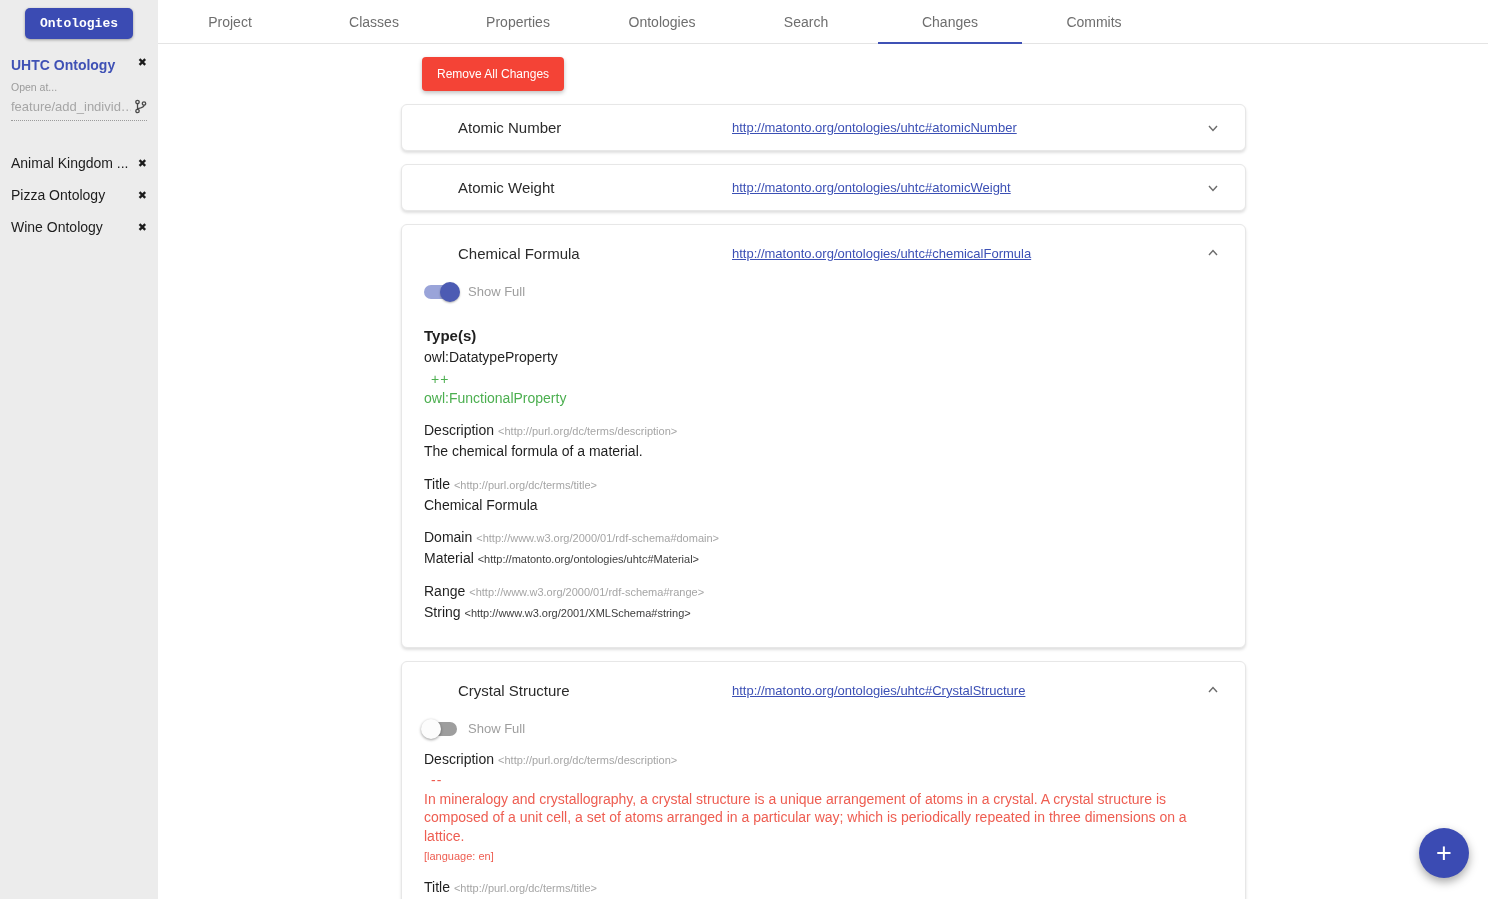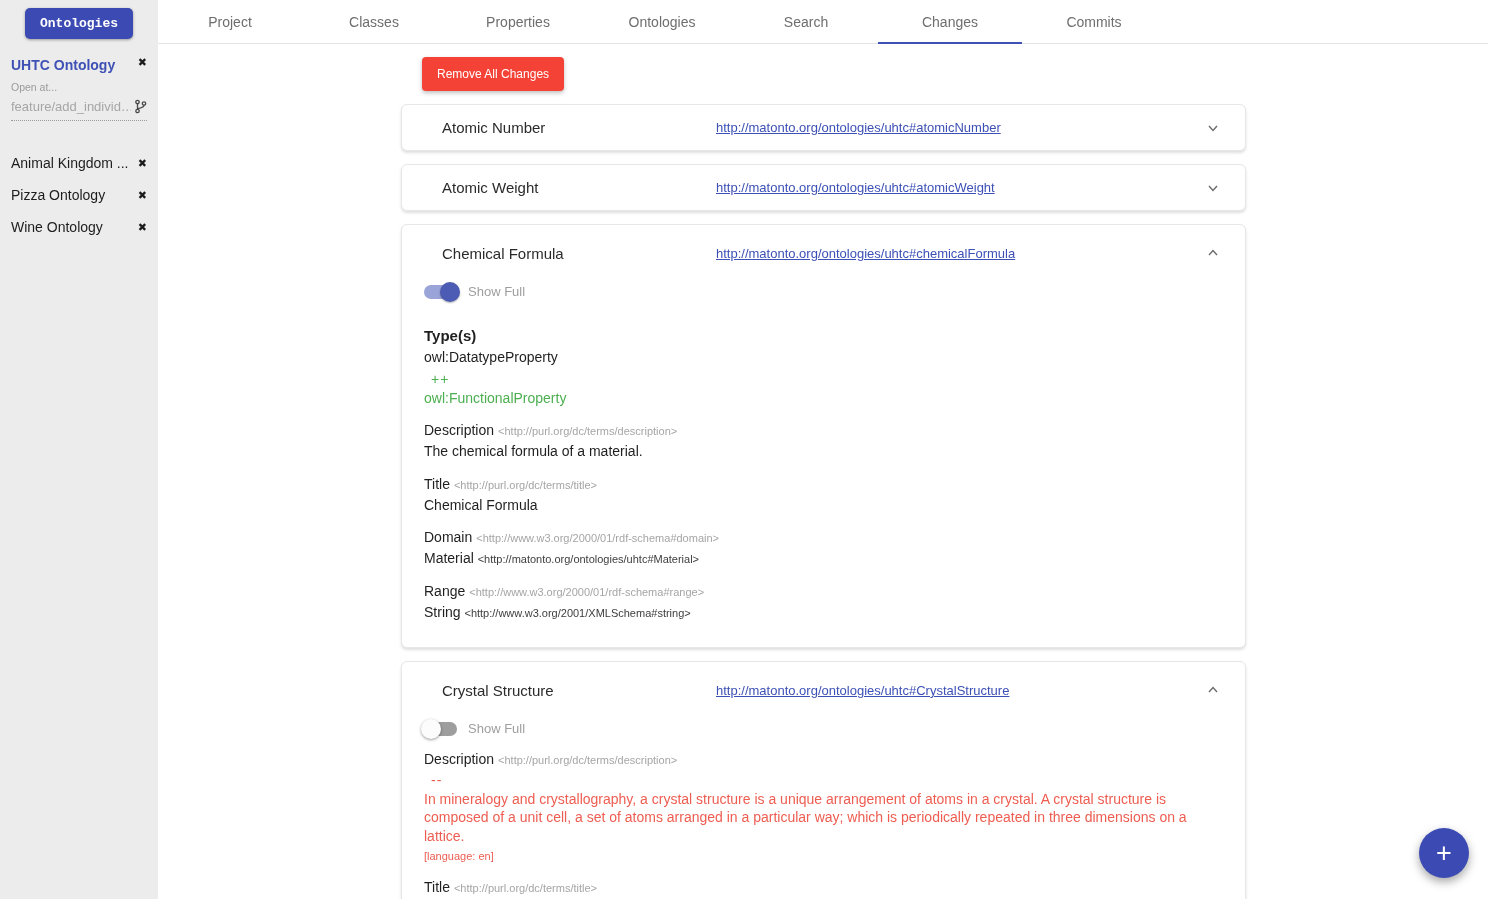--- a/index.html
+++ b/index.html
@@ -38,21 +38,21 @@
   .content { position:absolute; left:158px; top:44px; right:0; bottom:0; overflow:hidden; background:#fff; }
   .inner { width:845px; margin-left:243px; }
   .remove-all {
     margin:13px 0 0 21px; background:#f44336; color:#fff; border:none; border-radius:4px;
     padding:10px 15px; font-size:12px; box-shadow:0 2px 4px rgba(0,0,0,.25); cursor:pointer; font-family:inherit;
   }
 
   .card { margin-top:13px; background:#fff; border:1px solid #e7e7e7; border-radius:6px; box-shadow:0 2px 3px rgba(0,0,0,.13); }
   .card-header { display:flex; align-items:center; height:45px; padding:0 20px 0 40px; }
   .card.expanded .card-header { height:56px; }
-  .card-title { width:274px; font-size:15px; color:#2b2b2b; }
+  .card-title { width:274px; font-size:15px; color:#2b2b2b;margin-left:16px; }
   .card-iri { font-size:13px; color:#3c50b5; text-decoration:underline; cursor:pointer; }
   .chev-btn { margin-left:auto; background:none; border:none; cursor:pointer; padding:4px; display:flex; align-items:center; }
 
   .card-body { padding:0 40px 26px 22px; }
   .toggle-row { display:flex; align-items:center; margin:3px 0 12px; }
   .switch { position:relative; width:33px; height:14px; border-radius:7px; cursor:pointer; margin-right:11px; }
   .switch .track { position:absolute; left:0; right:0; top:0; bottom:0; border-radius:7px; }
   .switch.on .track { background:#9aa4d9; }
   .switch.off .track { background:#9e9e9e; }
   .switch .knob { position:absolute; top:-3px; width:20px; height:20px; border-radius:50%; }

